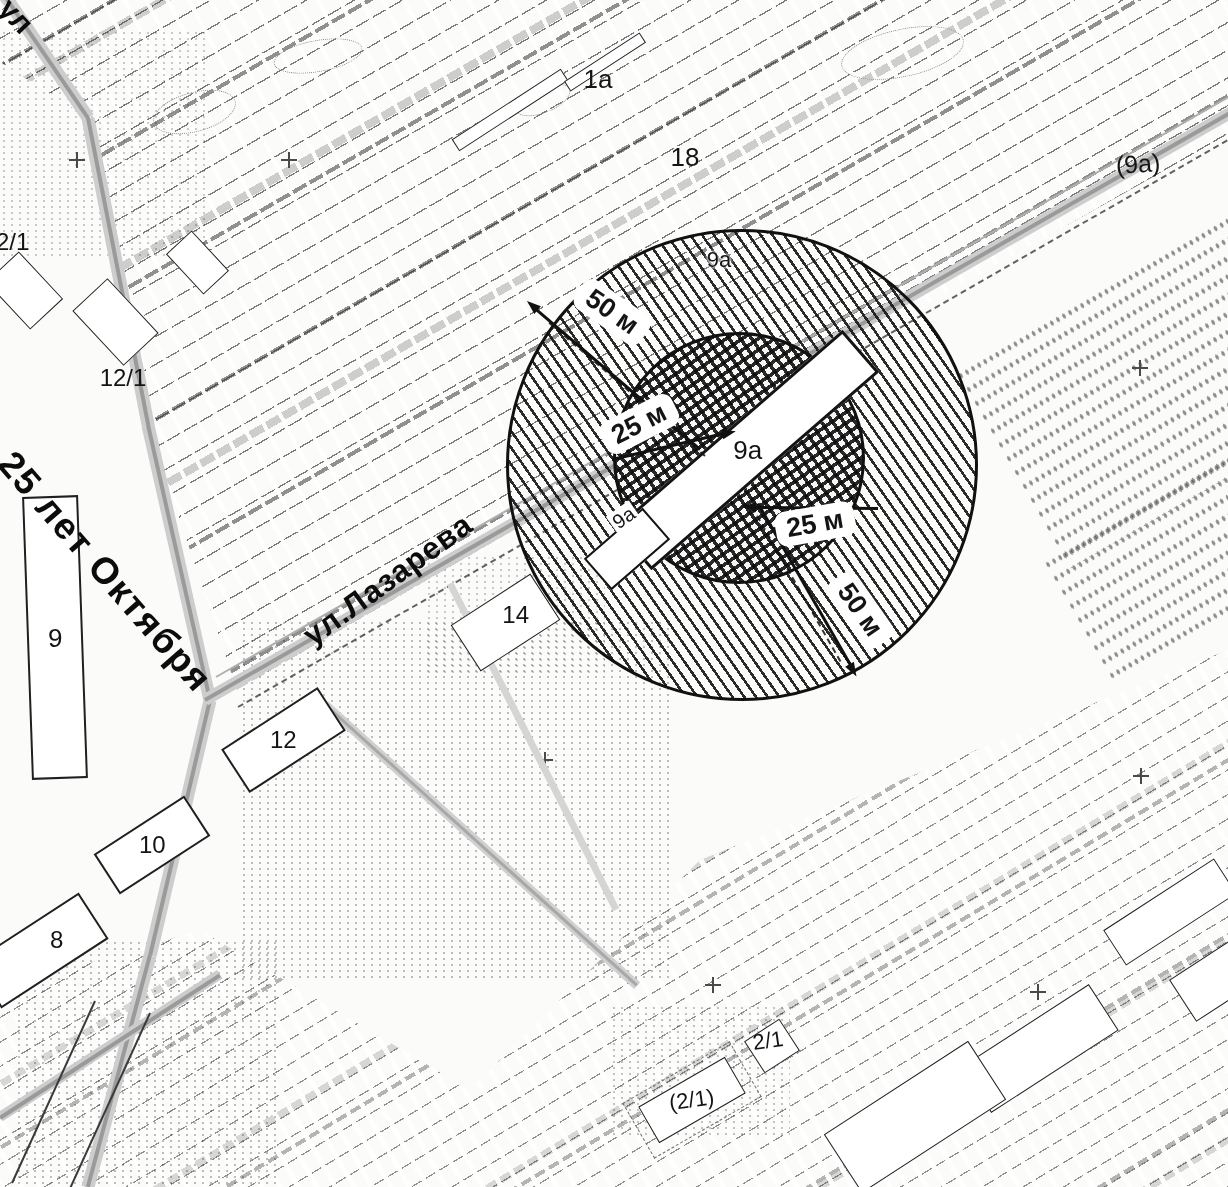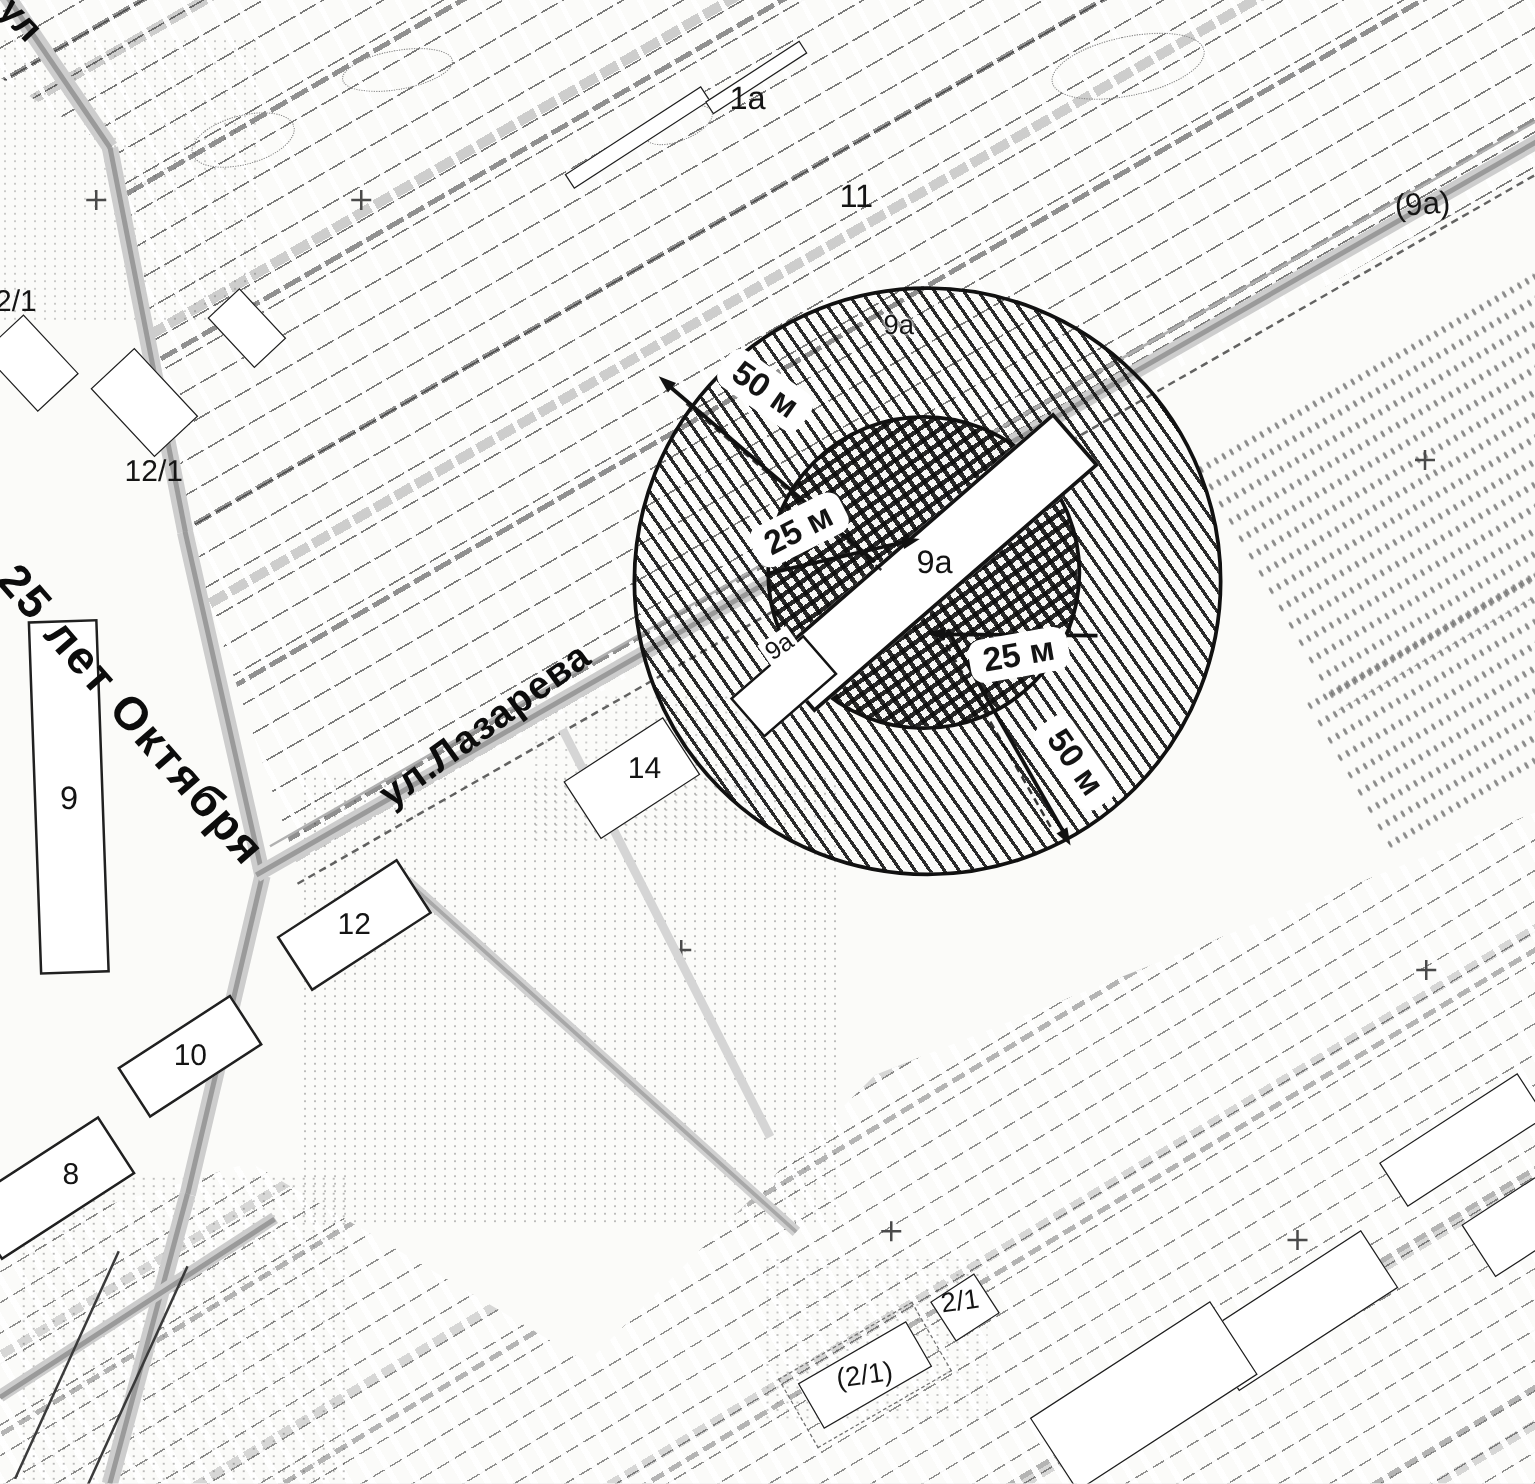--- a/index.html
+++ b/index.html
@@ -142,21 +142,21 @@
   <div class="bld" style="left:751px;top:1027px;width:42px;height:38px;transform:rotate(-33deg);border-width:1.5px;"></div>
   <div class="hachure" style="left:630px;top:1068px;width:124px;height:64px;transform:rotate(-30deg);"></div>
   <div class="bld" style="left:642px;top:1079px;width:100px;height:42px;transform:rotate(-30deg);border-width:1.5px;">
     <span style="font-size:22px;transform:rotate(22deg);">(2/1)</span>
   </div>
   <div class="bld" style="left:964px;top:1021px;width:152px;height:55px;transform:rotate(-33deg);border-width:1.5px;"></div>
   <div class="bld" style="left:1104px;top:891px;width:132px;height:42px;transform:rotate(-33deg);border-width:1.5px;"></div>
   <div class="bld" style="left:829px;top:1082px;width:172px;height:70px;transform:rotate(-33deg);border-width:1.5px;"></div>
   <div class="bld" style="left:1175px;top:950px;width:95px;height:50px;transform:rotate(-33deg);border-width:1.5px;"></div>
 
-  <div class="lbl" style="left:685px;top:157px;font-size:26px;transform:translate(-50%,-50%);">11</div>
+  <div class="lbl" style="left:685px;top:157px;font-size:26px;transform:translate(-50%,-50%);">18</div>
   <div class="lbl" style="left:598px;top:79px;font-size:26px;transform:translate(-50%,-50%);">1а</div>
   <div class="lbl" style="left:1138px;top:164px;font-size:25px;transform:translate(-50%,-50%) rotate(-4deg);">(9а)</div>
   <div class="lbl" style="left:6px;top:242px;transform:translate(-50%,-50%);">12/1</div>
   <div class="lbl" style="left:123px;top:378px;transform:translate(-50%,-50%);">12/1</div>
   <div class="lbl" style="left:768px;top:1041px;font-size:22px;transform:translate(-50%,-50%) rotate(-8deg);z-index:5;">2/1</div>
 
   <div class="lbl street" style="left:105px;top:572px;font-size:37px;letter-spacing:2px;transform:translate(-50%,-50%) rotate(49deg);">25 лет Октября</div>
   <div class="lbl street" style="left:388px;top:580px;font-size:31px;letter-spacing:1px;transform:translate(-50%,-50%) rotate(-36deg);">ул.Лазарева</div>
   <div class="lbl street" style="left:16px;top:16px;font-size:30px;transform:translate(-50%,-50%) rotate(47deg);">ул</div>
 

